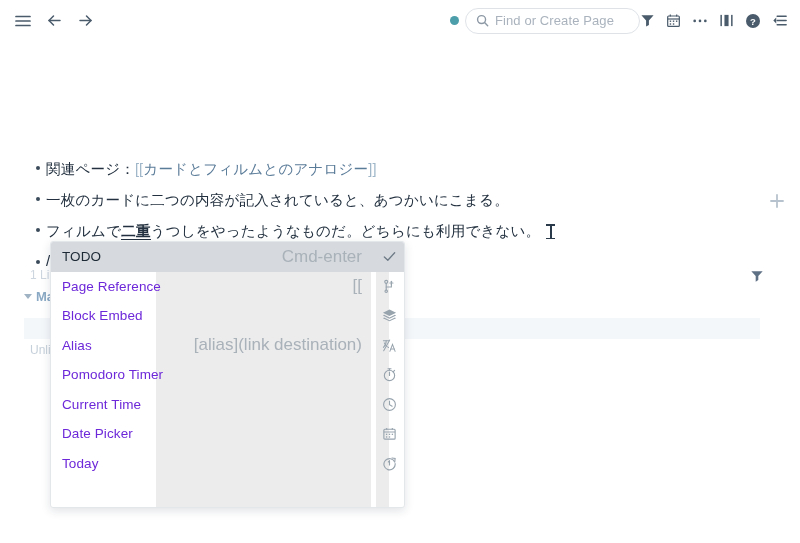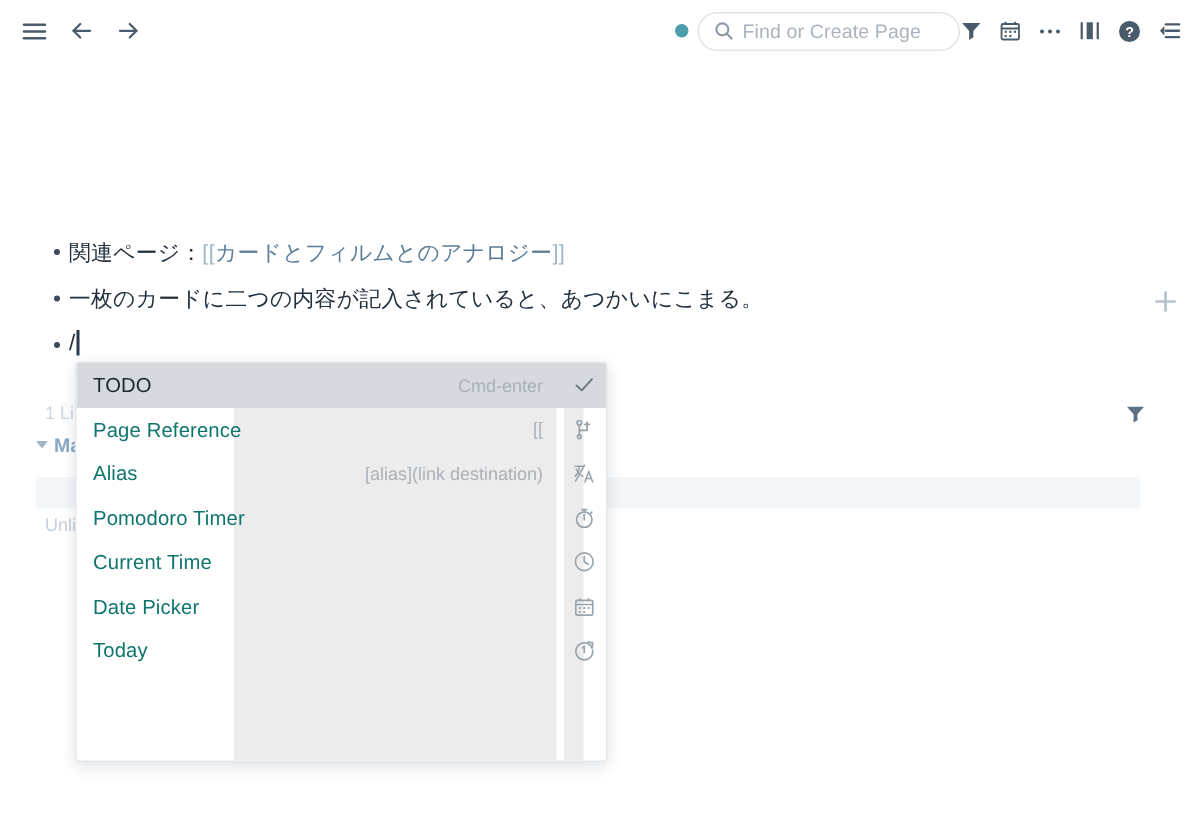--- a/index.html
+++ b/index.html
@@ -109,26 +109,26 @@
     box-shadow: 0 3px 10px rgba(20,40,60,.13);
     overflow: hidden;
   }
   .popup-scroll { position: relative; width: 100%; height: 100%; }
   .menu-item {
     position: relative; display: flex; align-items: center;
     height: 29.5px; padding: 0 0 0 11px; cursor: pointer; background: transparent;
   }
   .menu-item.sel { background: #d6dade; text-align: center; }
   .mi-label {
-    font-size: 13.5px; color: #0f766e; flex: 0 0 auto; letter-spacing: .1px;
+    font-size: 13.5px; color: #6d28d9; flex: 0 0 auto; letter-spacing: .1px;
   }
   .menu-item.sel .mi-label { color: #1d2a36; }
   .mi-fill { flex: 1 1 auto; }
   .mi-hint {
-    font-size: 12px; color: #a9b1b9; padding-right: 12px; white-space: nowrap;
+    font-size: 17px; color: #a9b1b9; padding-right: 12px; white-space: nowrap;
   }
   .mi-icon {
     width: 30px; flex: 0 0 30px; display: flex; align-items: center; justify-content: center;
     color: #97a3ad;
   }
   .menu-item.sel .mi-icon { color: #6d7a86; }
   
   .grey-band {
     position: absolute; left: 105px; top: 29px; width: 215px; bottom: 0;
     background: #ececec; pointer-events: none;
@@ -261,20 +261,28 @@
       </span>
     </div>
 
     <div class="block">
       <span class="bullet">
           <i></i>
         </span>
       <span class="btext">一枚のカードに二つの内容が記入されていると、あつかいにこまる。</span>
     </div>
 
+    <div class="block">
+      <span class="bullet">
+          <i></i>
+        </span>
+      <span class="btext">
+        <span>フィルムで</span><span class="bold-u">二重</span><span>うつしをやったようなものだ。どちらにも利用できない。</span><span class="caret-img"><span></span></span>
+      </span>
+    </div>
 
     <div class="block">
       <span class="bullet">
           <i></i>
         </span>
       <span class="slash-line"><span>/</span><span class="text-caret"></span></span>
     </div>
   </div>
 
   <span class="plus-handle">
@@ -328,20 +336,34 @@
                   <circle cx="4.5" cy="13" r="1.3"></circle>
               <path d="M4.5 8.5h5.5v-3"></path>
                   <line x1="10" y1="2.5" x2="10" y2="6"></line>
                   <line x1="8.3" y1="4.2" x2="11.7" y2="4.2"></line>
             </g>
               </svg>
           </span>
         </div>
 
 
+        <div class="menu-item">
+          <span class="mi-label">Block Embed</span>
+          <span class="mi-fill"></span>
+          <span class="mi-hint"></span>
+          <span class="mi-icon">
+            <svg width="15" height="15" viewBox="0 0 16 16">
+                <g fill="currentColor">
+              <path d="M8 1.5 L15 5 L8 8.5 L1 5 Z"></path>
+                  <path d="M8 10.2 L2.2 7.3 L1 8 L8 11.4 L15 8 L13.8 7.3 Z"></path>
+                  <path d="M8 13 L2.2 10.1 L1 10.8 L8 14.2 L15 10.8 L13.8 10.1 Z"></path>
+            </g>
+              </svg>
+          </span>
+        </div>
 
         <div class="menu-item">
           <span class="mi-label">Alias</span>
           <span class="mi-fill"></span>
           <span class="mi-hint">[alias](link destination)</span>
           <span class="mi-icon">
             <svg width="15" height="15" viewBox="0 0 16 16">
                 <g fill="none" stroke="currentColor" stroke-width="1.1" stroke-linecap="round">
               <path d="M1.5 3h6"></path>
                   <path d="M4.5 3c0 3.2-1.4 5.6-3 7"></path>

